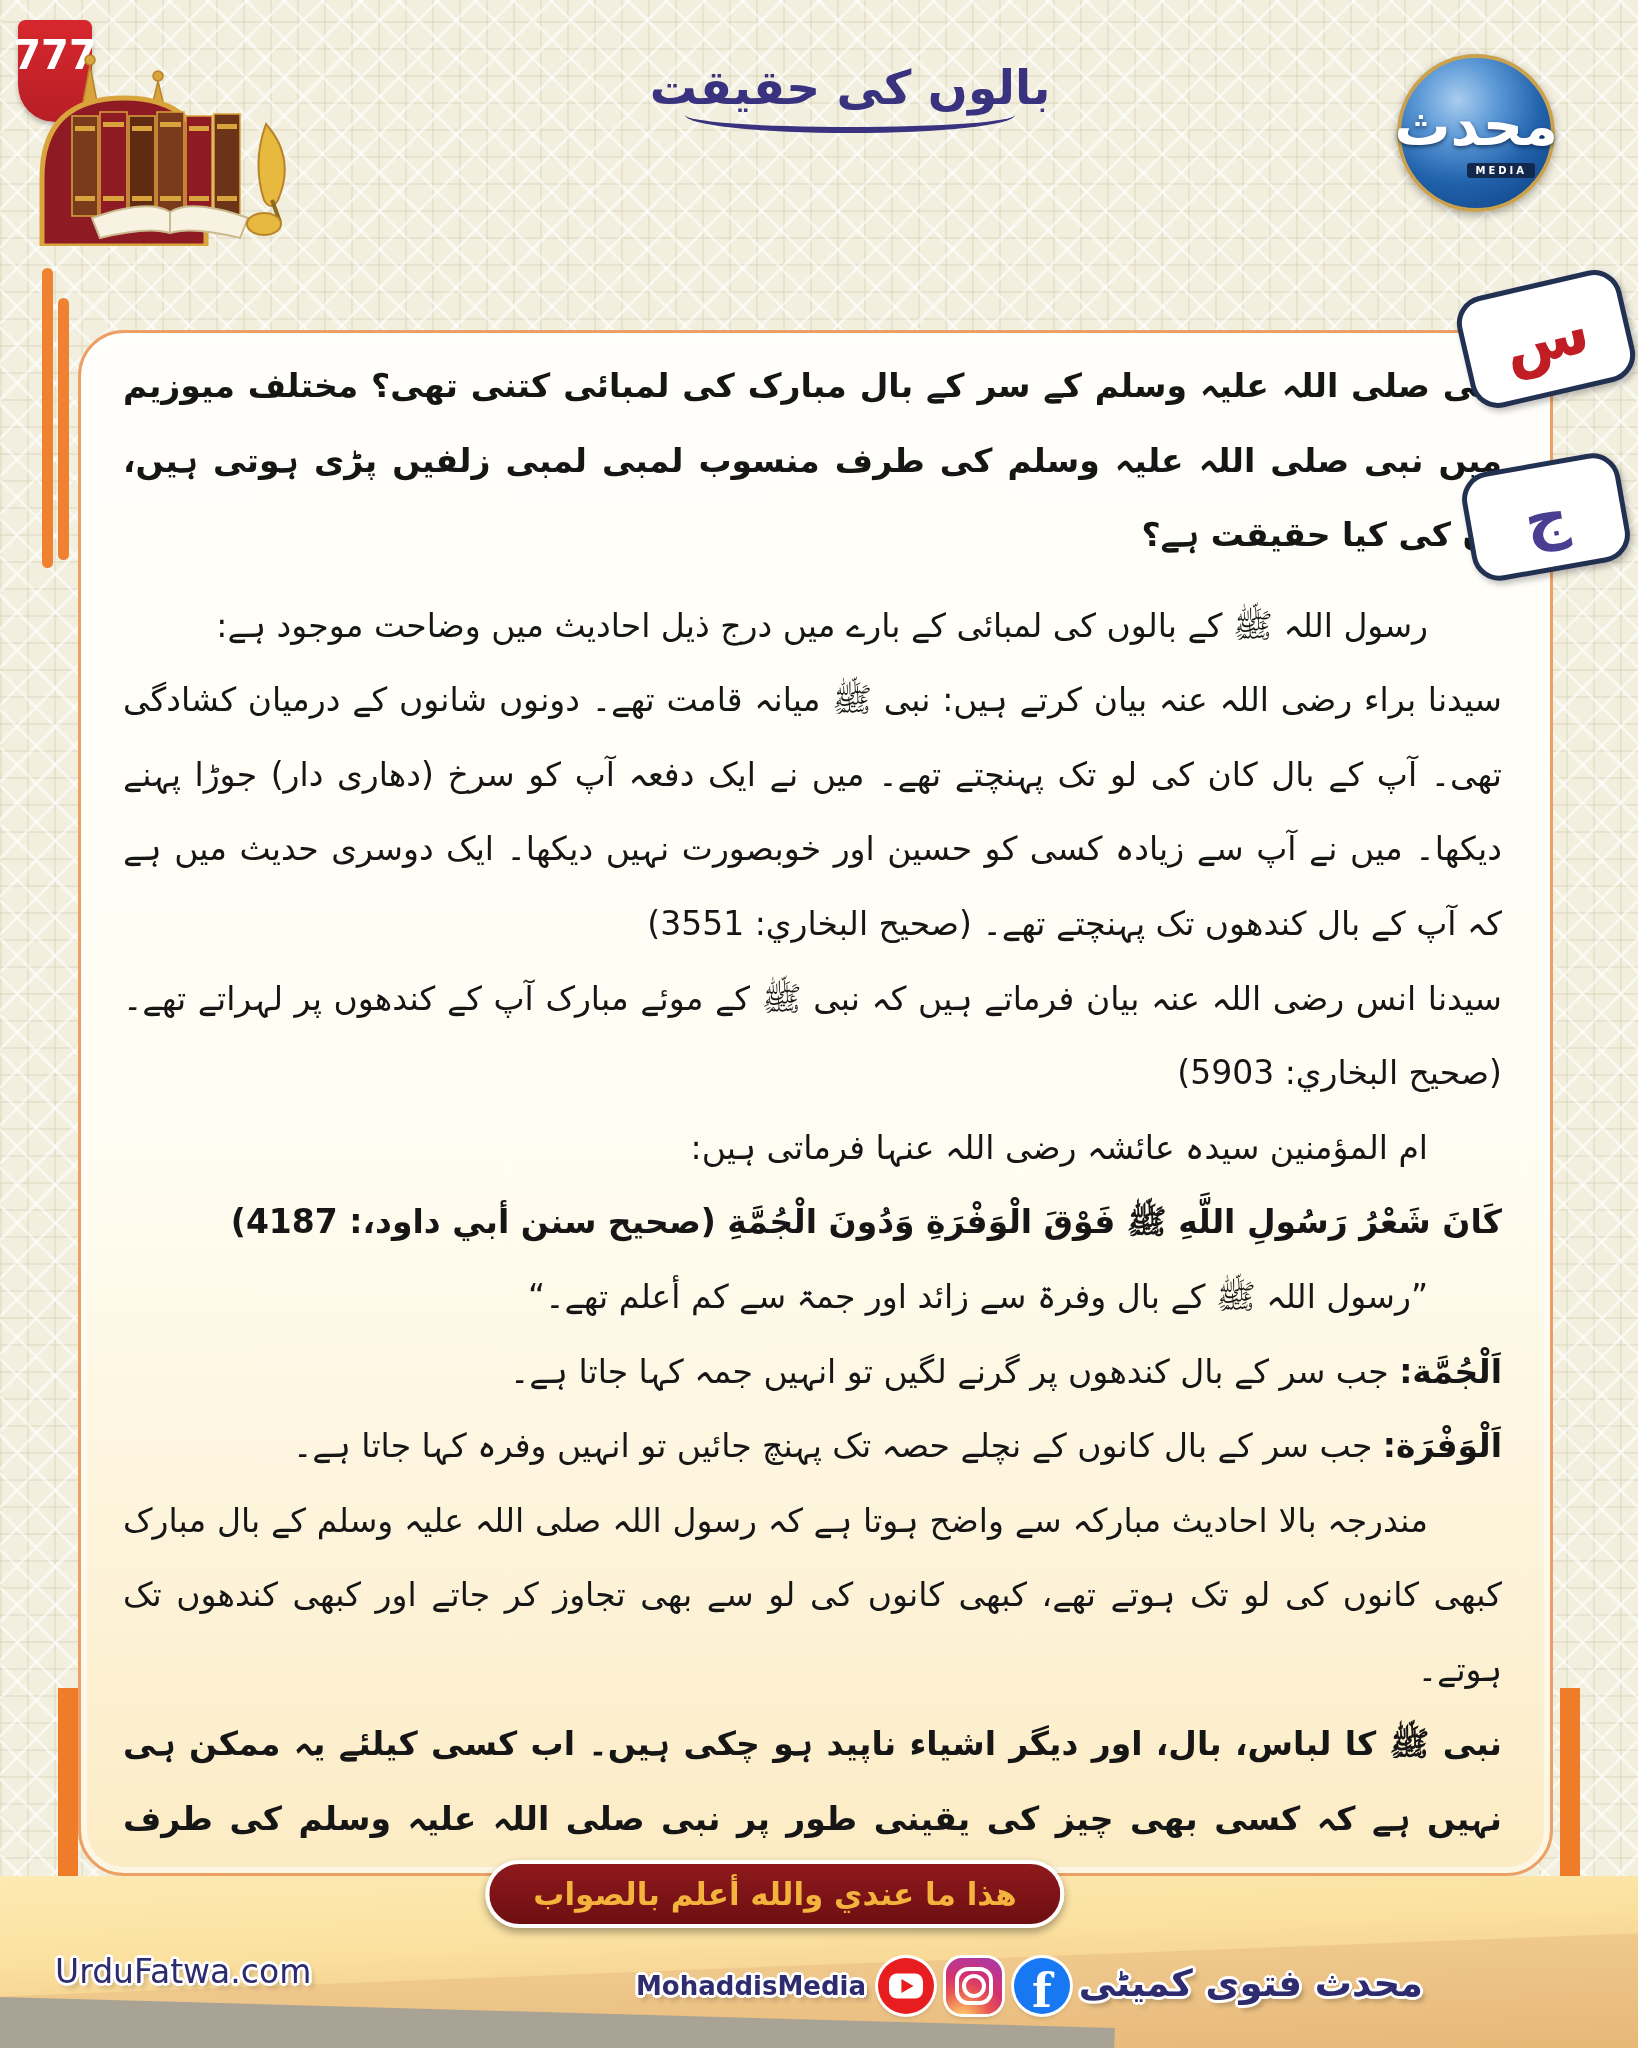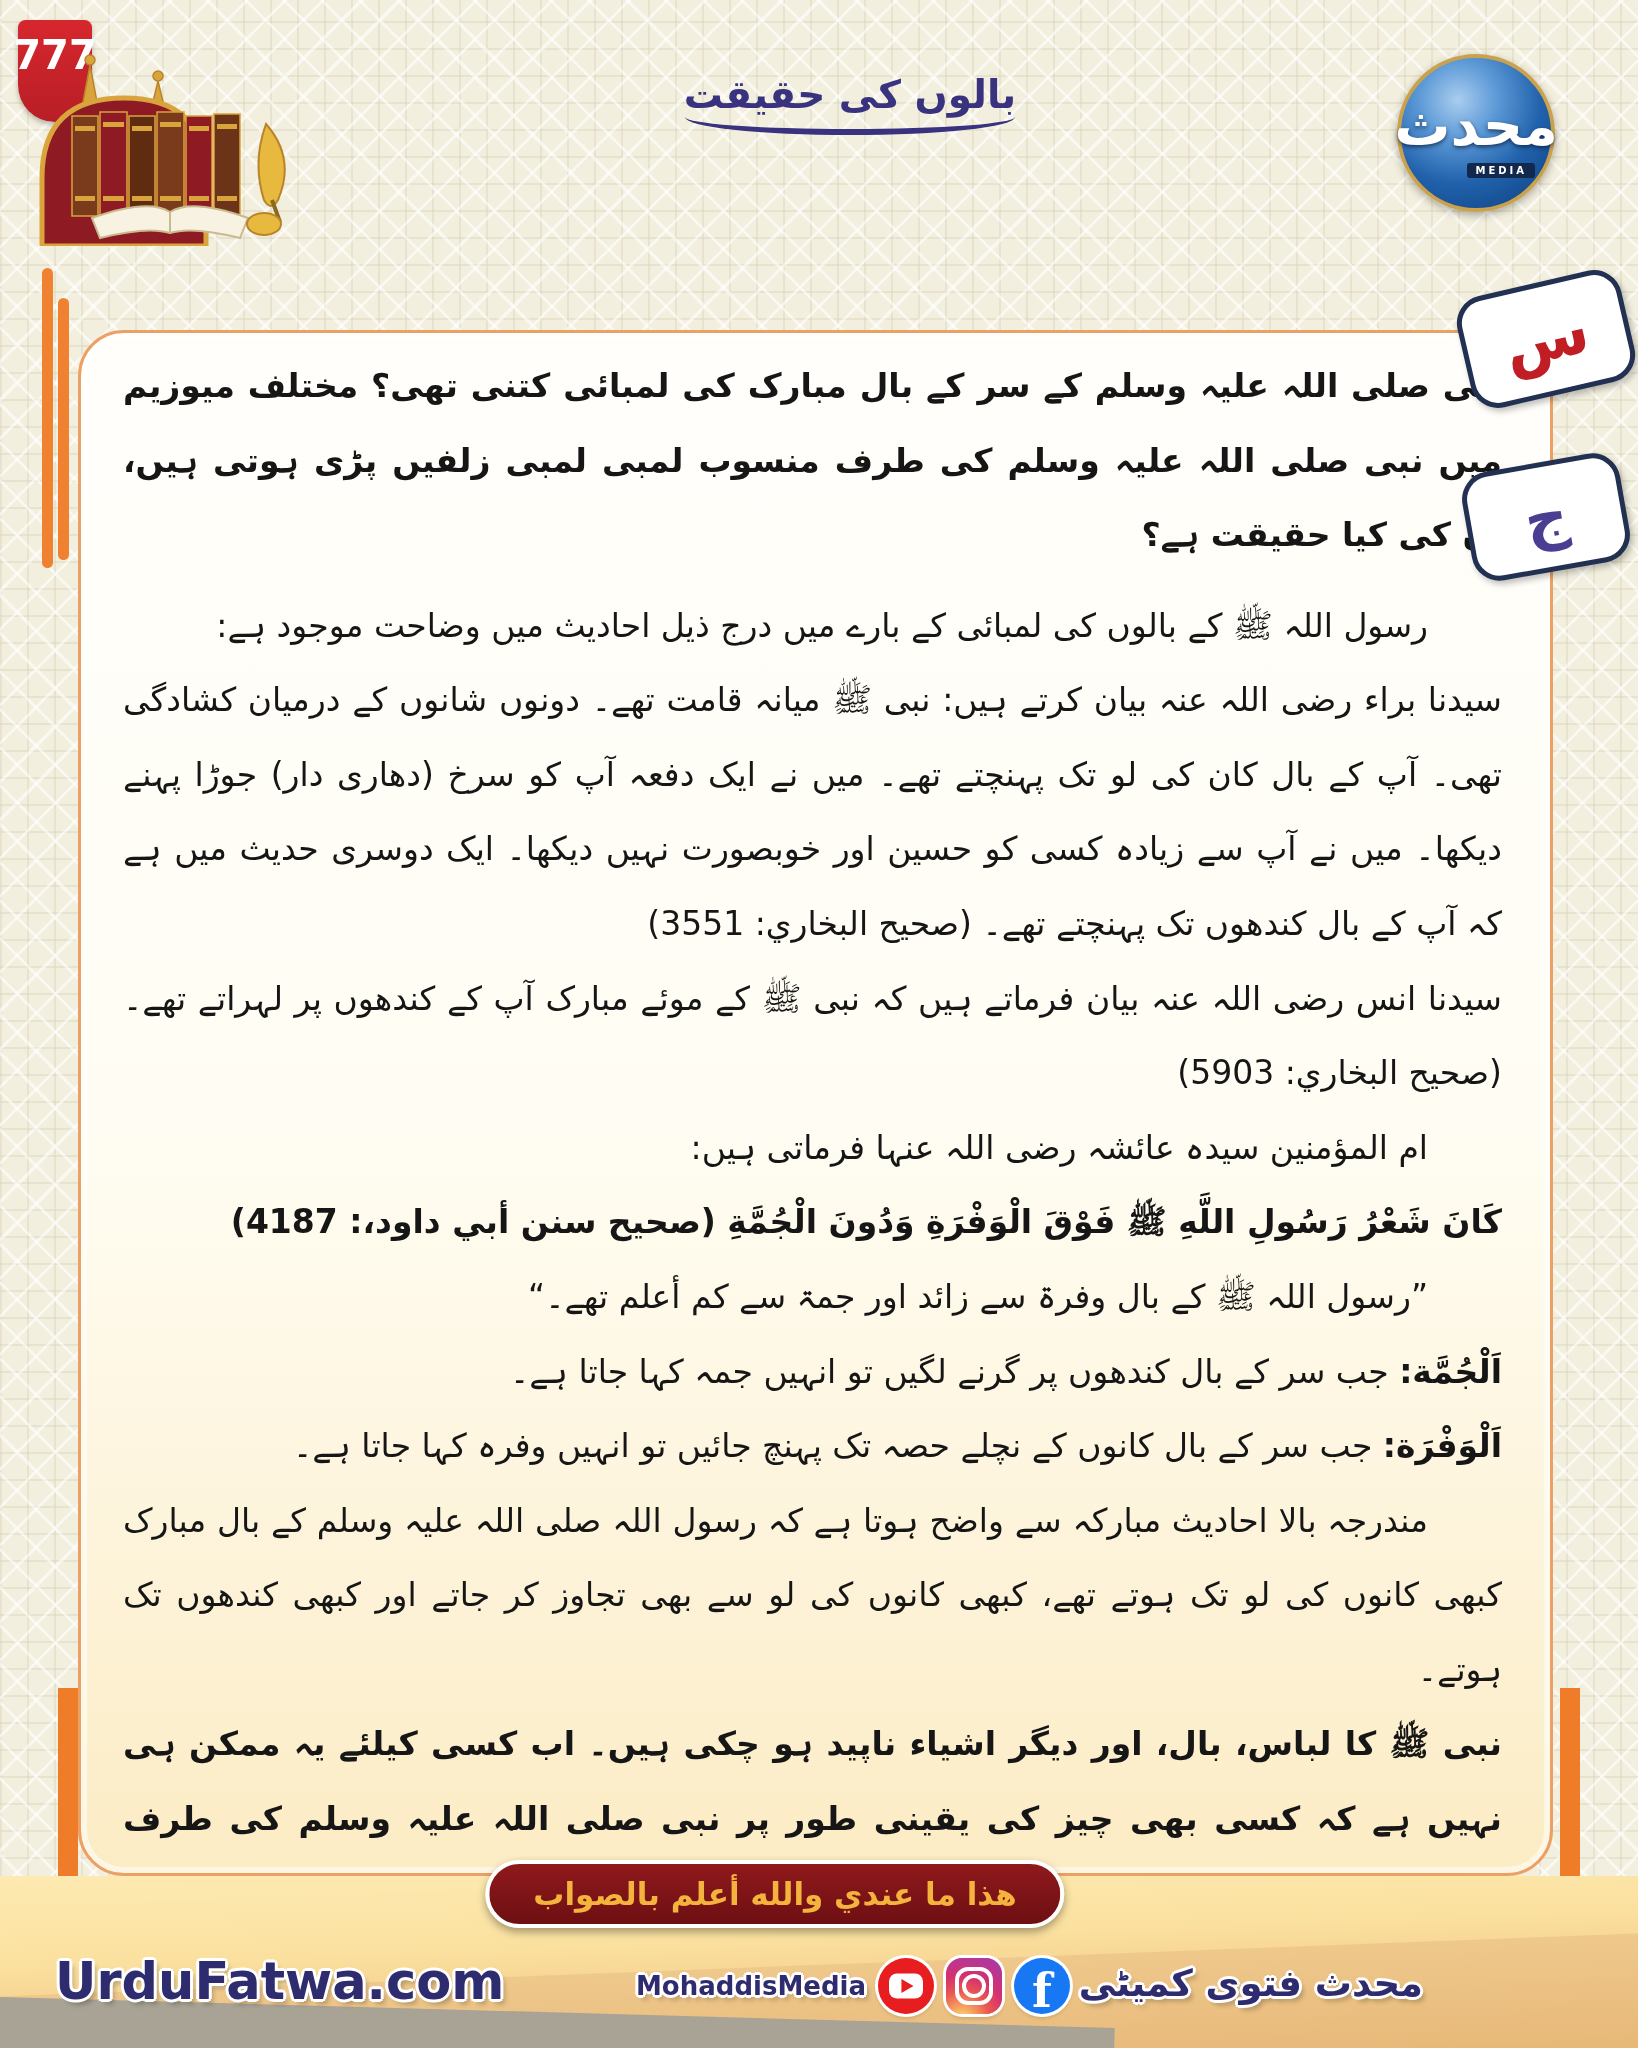--- a/index.html
+++ b/index.html
@@ -21,21 +21,21 @@
     position:absolute;left:18px;top:20px;width:74px;height:102px;
     background:linear-gradient(180deg,#d7272e,#b81e26);
     border-radius:8px 8px 40px 40px;color:#fff;font-size:40px;font-weight:bold;
     display:flex;justify-content:center;align-items:flex-start;padding-top:12px;box-sizing:border-box;
     box-shadow:0 3px 5px rgba(0,0,0,.25);
   }
   
   .book-illustration{position:absolute;left:26px;top:46px;width:290px;height:200px;}
   .title-block{position:absolute;left:330px;top:56px;width:1040px;text-align:center;direction:rtl;color:#39327f;}
   .title-line1{font-size:42px;font-weight:bold;line-height:1.55;}
-  .title-line2{font-size:39px;font-weight:bold;margin-top:16px;}
+  .title-line2{font-size:47px;font-weight:bold;margin-top:4px;}
   .title-swash{width:330px;height:12px;margin:0 auto;border-bottom:6px solid #39327f;border-radius:50% / 0 0 100% 100%;}
   .logo{
     position:absolute;left:1397px;top:54px;width:158px;height:158px;border-radius:50%;
     background:radial-gradient(circle at 38% 28%, #a9cdef 0%, #5b98d6 28%, #2162ac 58%, #0c3d7c 100%);
     border:4px solid #caa24e;box-sizing:border-box;box-shadow:0 3px 8px rgba(0,0,0,.3);
   }
   .logo-ar{position:absolute;inset:0;display:flex;align-items:center;justify-content:center;
     color:#fff;font-size:56px;font-weight:bold;text-shadow:0 2px 4px rgba(5,25,60,.7);padding-bottom:16px;}
   .logo-media{position:absolute;bottom:30px;right:16px;background:#13284d;color:#fff;font-size:10px;
     font-weight:bold;letter-spacing:3px;padding:2px 8px;border-radius:3px;margin-left:39px;}
@@ -84,21 +84,21 @@
     background:linear-gradient(178deg,#fdeab2 0%,#fbe1a0 38%,#f5d08d 62%,#f0c47c 100%);}
   .footer-band::before{content:"";position:absolute;left:-4%;width:108%;top:52%;height:80%;
     background:linear-gradient(180deg,#efc88c,#e5b574);transform:rotate(-2.2deg);}
   .footer-band::after{content:"";position:absolute;left:-2%;width:70%;bottom:-34px;height:70px;
     background:#a8a395;transform:rotate(1.6deg);}
   .outline-navy{
     color:#2e2c6e;
     text-shadow:3px 0 0 #fff,-3px 0 0 #fff,0 3px 0 #fff,0 -3px 0 #fff,
       2px 2px 0 #fff,-2px -2px 0 #fff,2px -2px 0 #fff,-2px 2px 0 #fff,4px 5px 5px rgba(0,0,0,.25);
   }
-  .footer-website{position:absolute;left:55px;top:1952px;font-size:51px;font-weight:bold;z-index:7;}
+  .footer-website{position:absolute;left:55px;top:1952px;font-size:33px;font-weight:normal;z-index:7;}
   .footer-social{position:absolute;left:632px;top:1958px;display:flex;align-items:center;gap:12px;z-index:7;}
   .footer-handle{font-size:26px;font-weight:bold;margin-left:4px;}
   .footer-committee{position:absolute;right:215px;top:1962px;font-size:37px;font-weight:bold;direction:rtl;z-index:7;}
   
   .icon{box-shadow:0 0 0 3px #fff,0 3px 5px rgba(0,0,0,.25);}
   .icon-fb{width:56px;height:56px;border-radius:50%;background:#1877f2;overflow:hidden;position:relative;}
   .icon-fb span{position:absolute;left:50%;top:54%;transform:translate(-50%,-44%);
     color:#fff;font-size:46px;font-weight:bold;font-family:"DejaVu Serif",serif;}
   .icon-ig{width:56px;height:56px;border-radius:16px;position:relative;
     background:radial-gradient(circle at 28% 110%,#fdc468 8%,#e95950 38%,#d6306e 60%,#9f3bb5 100%);}

